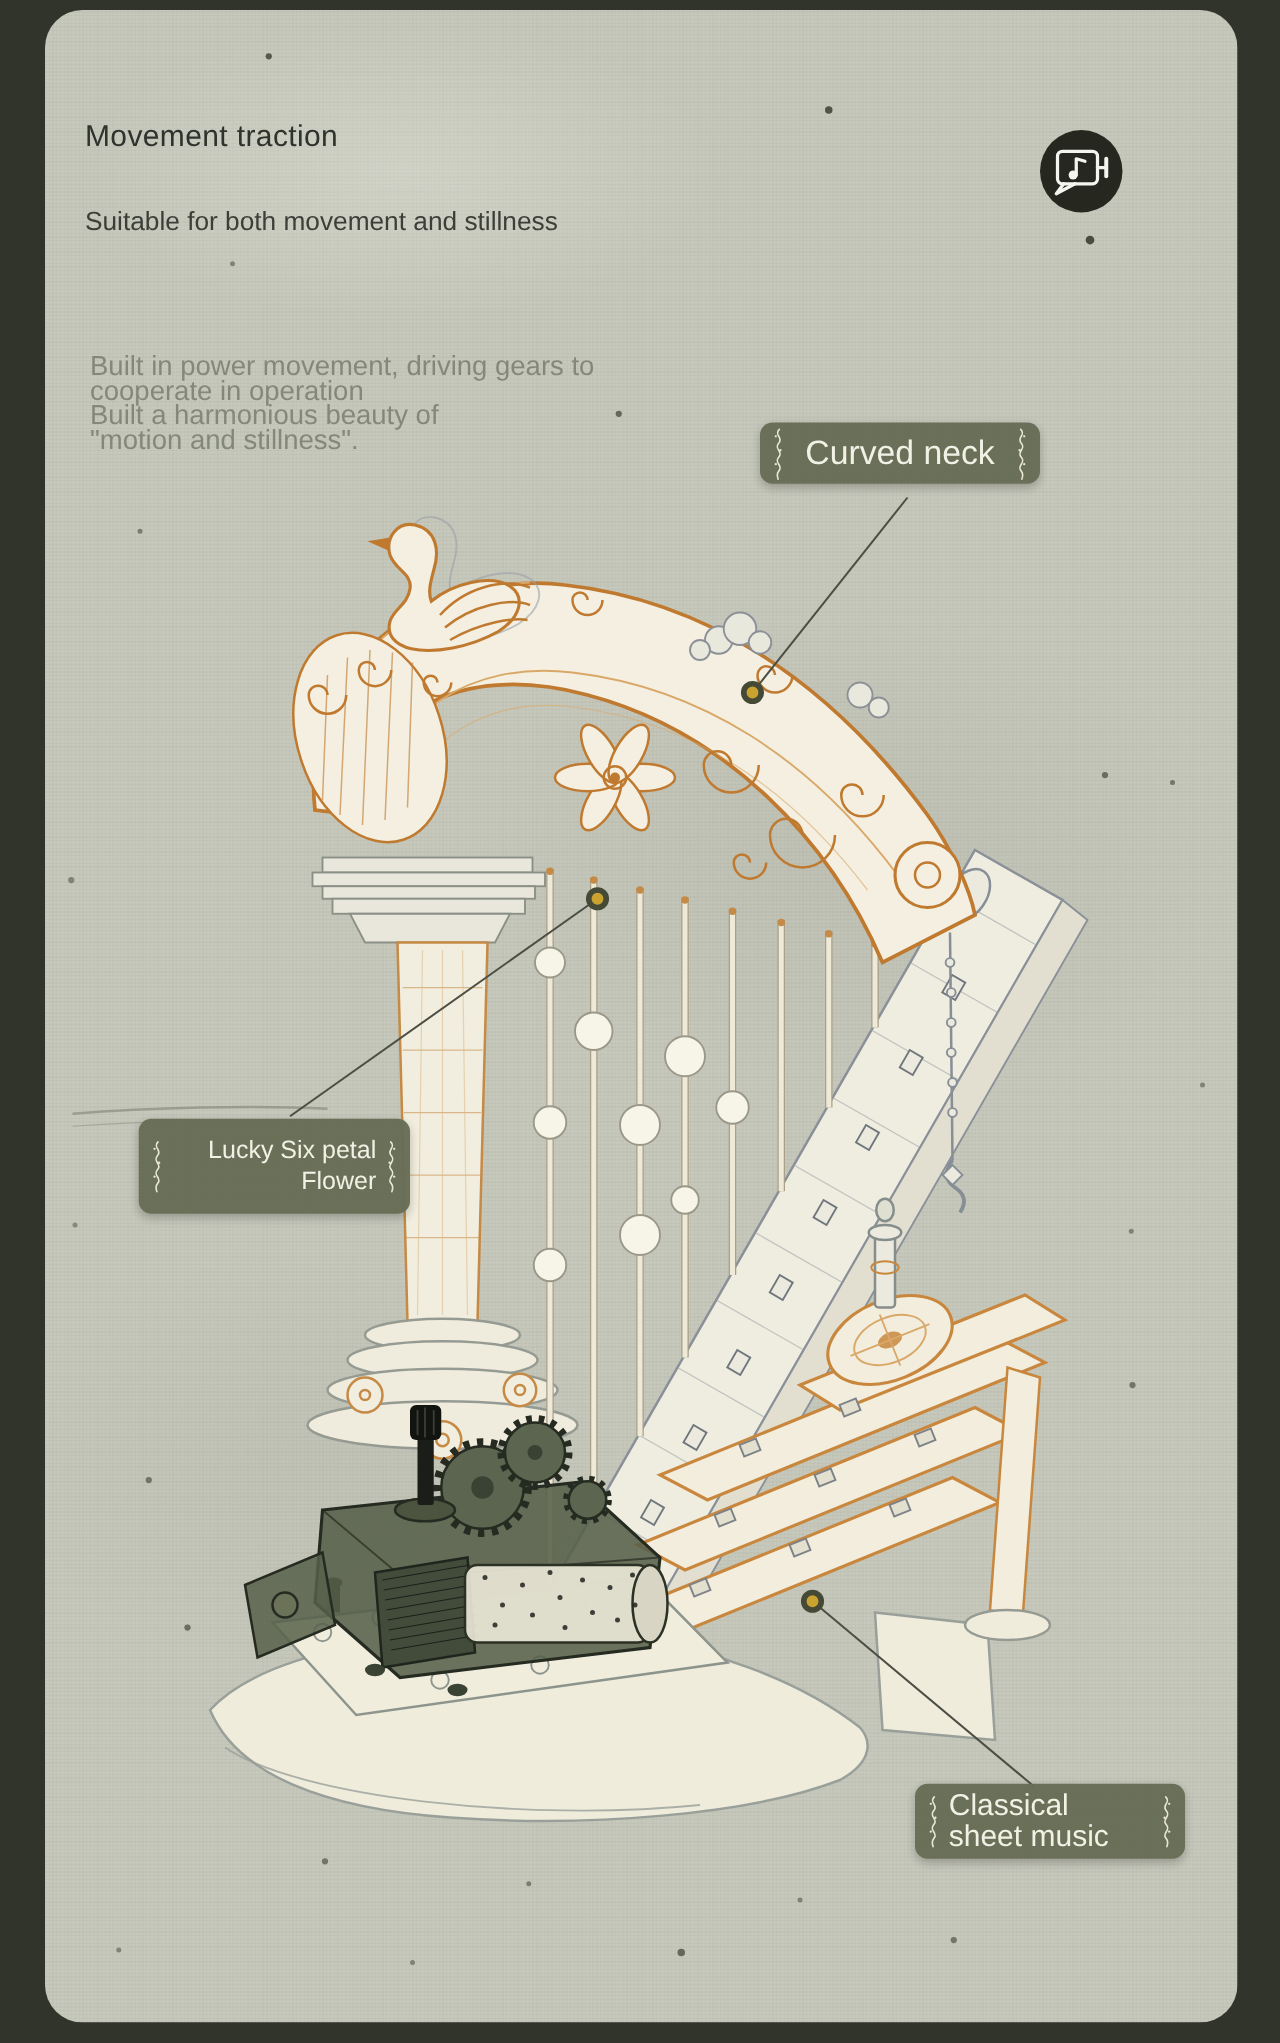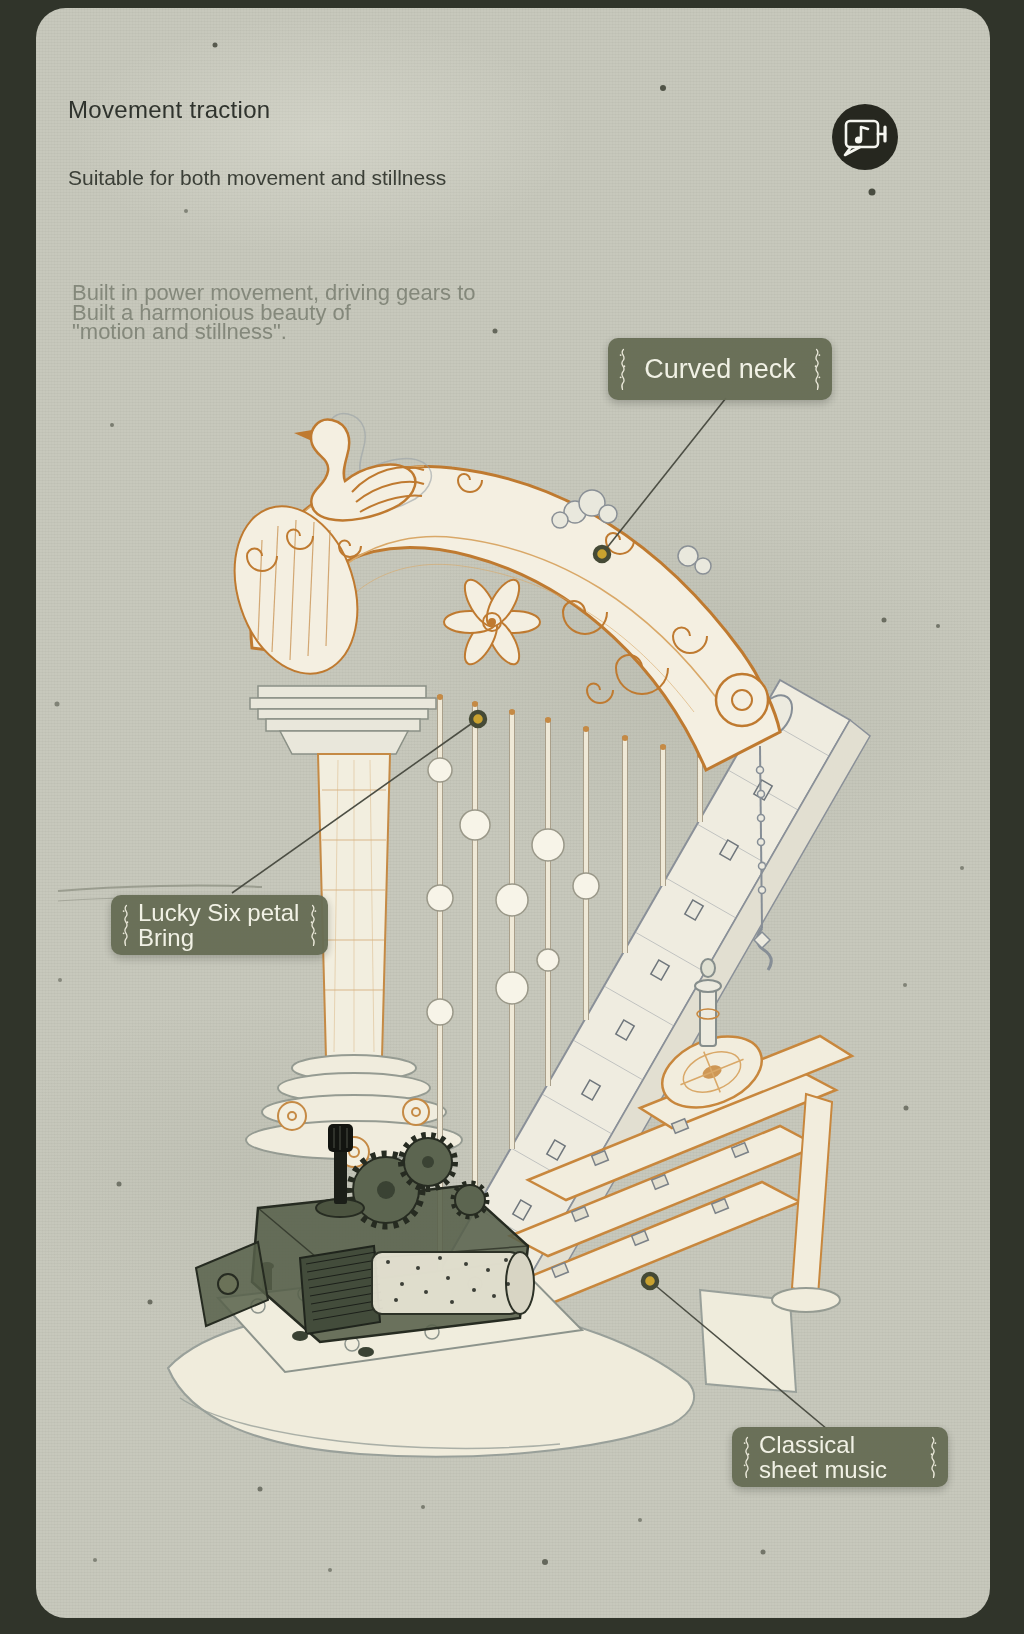--- a/index.html
+++ b/index.html
@@ -38,23 +38,23 @@
     display:flex;align-items:center;justify-content:center;
   }
   .callout{
     position:absolute;border-radius:10px;
     background:var(--label-bg,#676d55);opacity:.96;
     color:var(--label-text,#f3f3e7);
     display:flex;align-items:center;justify-content:space-between;
     padding:0 8px;box-shadow:0 3px 8px rgba(30,32,24,.28);
   }
   .callout .txt{flex:1;padding:0 6px;}
-  .callout.c-neck{left:608px;top:338px;width:208px;height:62px;font-size:27px;}
+  .callout.c-neck{left:608px;top:338px;width:208px;height:49px;font-size:27px;}
   .callout.c-neck .txt{text-align:center;}
-  .callout.c-flower{left:111px;top:895px;width:201px;height:60px;font-size:24px;line-height:25px;}
+  .callout.c-flower{left:111px;top:895px;width:201px;height:76px;font-size:20px;line-height:25px;text-align:right;}
   .callout.c-sheet{left:732px;top:1427px;width:200px;height:60px;font-size:24px;line-height:25px;}
   .fl{flex:0 0 auto;}
   .fl.r{transform:scaleX(-1);}
 </style>
 </head>
 <body>
 
 <div class="card"></div>
 
 <svg class="art" width="1024" height="1634" viewBox="0 0 1024 1634">
@@ -444,20 +444,21 @@
     <circle cx="602" cy="554" r="7" fill="#c9a22f" stroke="#454a36" stroke-width="4.5"></circle>
     <circle cx="478" cy="719" r="7" fill="#c9a22f" stroke="#454a36" stroke-width="4.5"></circle>
     <circle cx="650" cy="1281" r="7" fill="#c9a22f" stroke="#454a36" stroke-width="4.5"></circle>
   </g>
 </svg>
 
 <div class="title">Movement traction</div>
 <div class="subtitle">Suitable for both movement and stillness</div>
 <div class="desc">
   <div>Built in power movement, driving gears to</div>
+  <div>cooperate in operation</div>
   <div>Built a harmonious beauty of</div>
   <div>"motion and stillness".</div>
 </div>
 
 <div class="badge">
   <svg width="52" height="48" viewBox="0 0 52 48">
     <g fill="none" stroke="#f5f5ef" stroke-width="2.6" stroke-linejoin="round" stroke-linecap="round">
       <rect x="7" y="8" width="32" height="26" rx="4"></rect>
       <path d="M12,34 L6,42 L21,34"></path>
       <line x1="39" y1="21" x2="46" y2="21"></line>
@@ -488,21 +489,21 @@
 
 <div class="callout c-flower">
   <svg class="fl" viewBox="0 0 14 48" width="13" height="46">
     <path d="M8,3 C3,8 12,10 7.5,15 C3,20 12,22 7.5,27 C3,32 12,34 7.5,39 C5,42 7,45 7,46" stroke="#eceadb" fill="none" stroke-width="1.4" stroke-linecap="round"></path>
     <circle cx="5" cy="9" r="1" fill="#eceadb"></circle>
       <circle cx="9" cy="21" r="1" fill="#eceadb"></circle>
       <circle cx="5" cy="33" r="1" fill="#eceadb"></circle>
   </svg>
   <div class="txt">
     <div>Lucky Six petal</div>
-    <div>Bring</div>
+    <div>Flower</div>
   </div>
   <svg class="fl r" viewBox="0 0 14 48" width="13" height="46">
     <path d="M8,3 C3,8 12,10 7.5,15 C3,20 12,22 7.5,27 C3,32 12,34 7.5,39 C5,42 7,45 7,46" stroke="#eceadb" fill="none" stroke-width="1.4" stroke-linecap="round"></path>
     <circle cx="5" cy="9" r="1" fill="#eceadb"></circle>
       <circle cx="9" cy="21" r="1" fill="#eceadb"></circle>
       <circle cx="5" cy="33" r="1" fill="#eceadb"></circle>
   </svg>
 </div>
 
 <div class="callout c-sheet">

